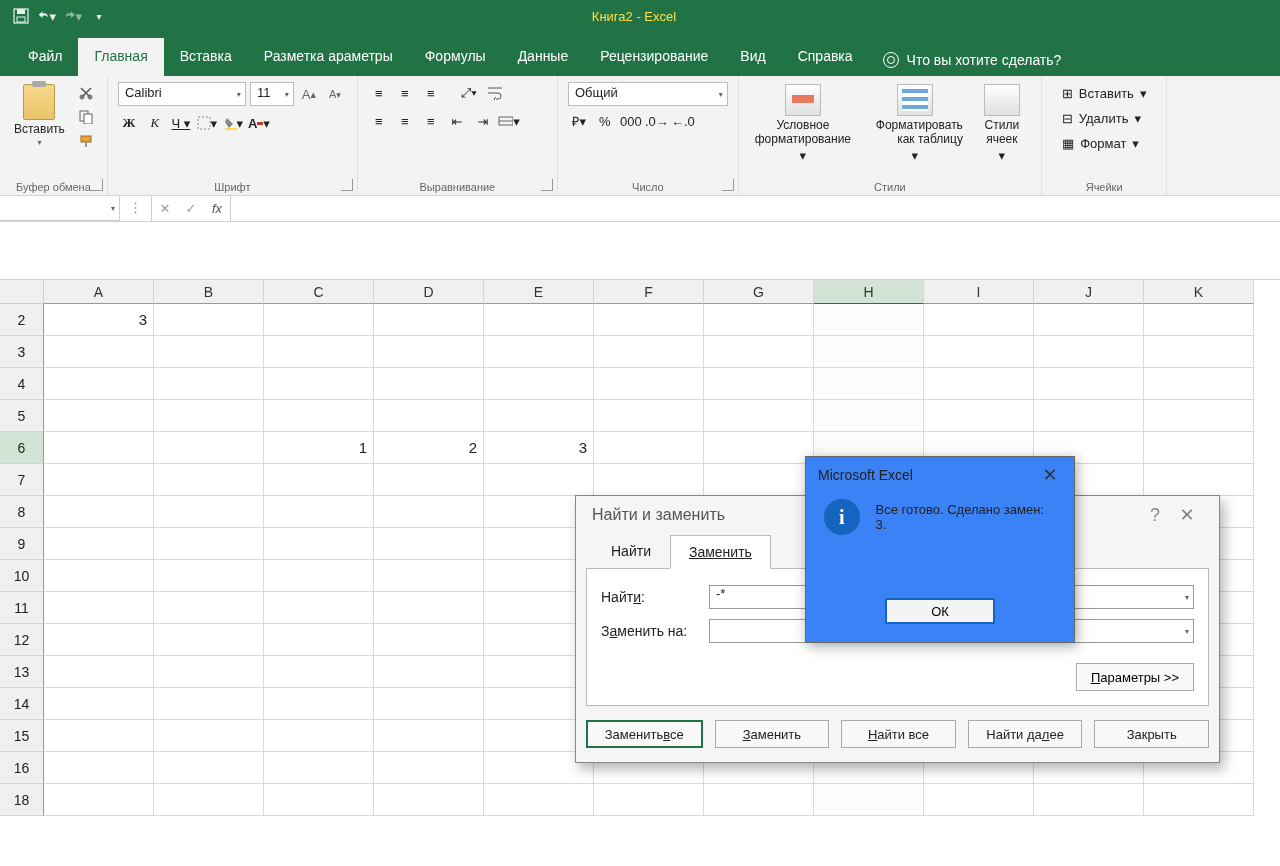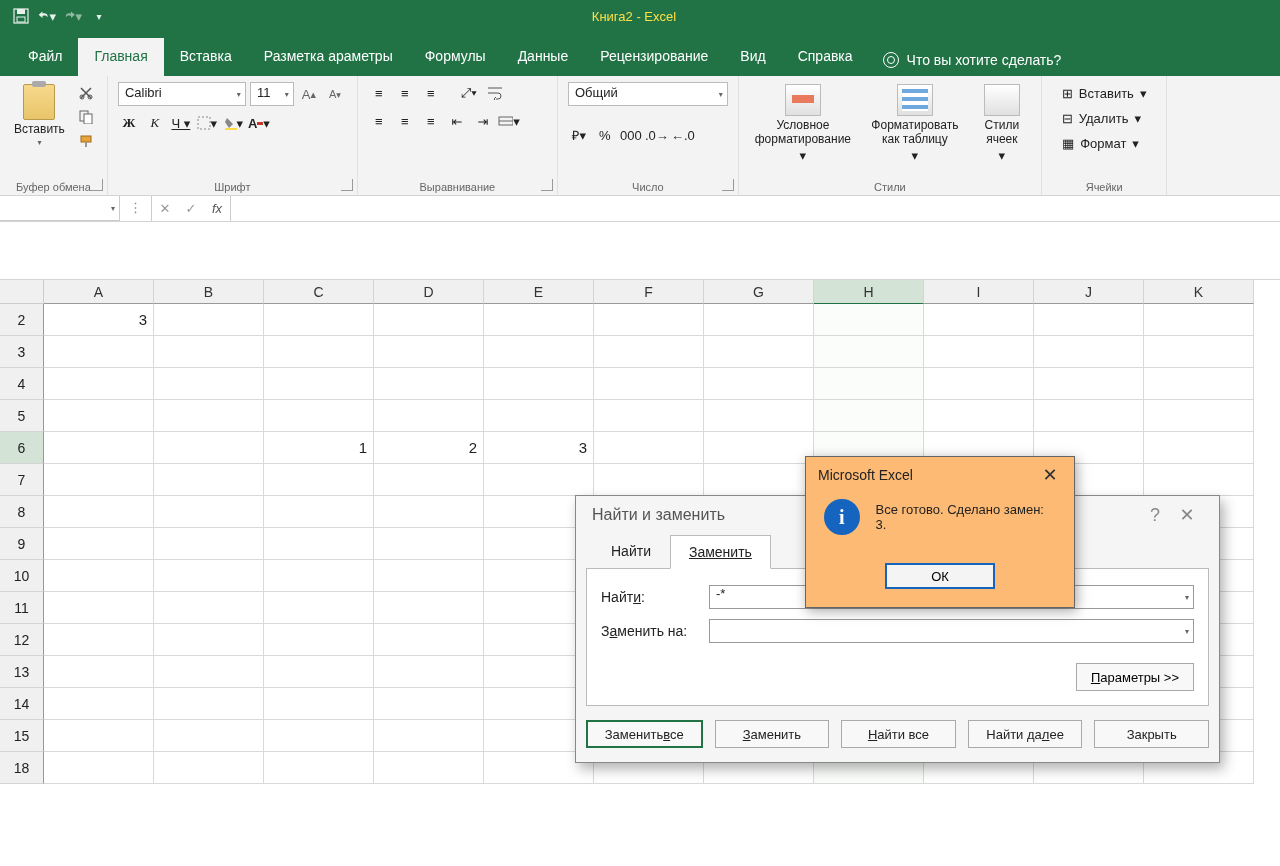--- a/index.html
+++ b/index.html
@@ -71,28 +71,28 @@
 .frm-row label .ul { text-decoration: underline; }
 .frm-input { flex: 1; height: 24px; border: 1px solid #999; background: #fff; padding: 0 18px 0 6px; position: relative; font-size: 13px; }
 .frm-input .dd-arr { right: 4px; }
 .params { text-align: right; margin-top: 20px; }
 .dlg-btns { display: flex; gap: 12px; padding: 14px 10px; }
 .dlg-btn { flex: 1; height: 28px; border: 1px solid #aaa; background: #f8f8f8; font-size: 13px; cursor: pointer; display: flex; align-items: center; justify-content: center; }
 .dlg-btn.primary { border: 2px solid #217346; }
 .dlg-btn .ul { text-decoration: underline; }
 
 
-.msgbox { position: absolute; left: 805px; top: 456px; width: 270px; background: #fdba74; border: 1px solid #666; box-shadow: 2px 3px 12px rgba(0,0,0,0.35); z-index: 10; }
+.msgbox { position: absolute; left: 805px; top: 456px; width: 270px; background: #3b82f6; border: 1px solid #666; box-shadow: 2px 3px 12px rgba(0,0,0,0.35); z-index: 10; }
 .msg-title { height: 36px; display: flex; align-items: center; padding: 0 12px; font-size: 14px; }
 .msg-title .spacer { flex: 1; }
 .msg-title .close { font-size: 18px; cursor: pointer; color: #333; width: 24px; text-align: center; }
 .msg-body { display: flex; align-items: center; gap: 16px; padding: 6px 18px 16px; }
 .info-ic { width: 36px; height: 36px; border-radius: 50%; background: #1565c0; color: #fff; display: flex; align-items: center; justify-content: center; font-family: Georgia, serif; font-size: 20px; font-weight: bold; }
 .msg-txt { font-size: 13px; }
-.msg-btns { text-align: center; padding: 12px 0 18px; }
+.msg-btns { text-align: center; padding: 12px 0 18px; margin-top: 35px; }
 .ok-btn { width: 110px; height: 26px; border: 2px solid #1565c0; background: #f4f4f4; font-size: 13px; cursor: pointer; }
 
 .ricon { display: inline-block; }
 .clipboard-ic { width: 32px; height: 36px; background: linear-gradient(#f7d98c,#e8c56a); border: 1px solid #b89a4a; border-radius: 2px; position: relative; }
 .clipboard-ic::before { content: ""; position: absolute; top: -4px; left: 8px; width: 14px; height: 6px; background: #aaa; border-radius: 2px; }
 .cond-ic, .table-ic, .styles-ic { width: 36px; height: 32px; background: linear-gradient(#fff,#e0e0e0); border: 1px solid #bbb; position: relative; }
 .cond-ic::after { content: ""; position: absolute; top: 10px; left: 6px; right: 6px; height: 8px; background: #e87a5d; }
 .table-ic::after { content: ""; position: absolute; inset: 4px; background: repeating-linear-gradient(#6fa8dc, #6fa8dc 4px, #fff 4px, #fff 8px); }
 </style>
 </head>
@@ -224,21 +224,21 @@
               <rect x="1" y="3" width="14" height="8" fill="none" stroke="#666"></rect>
               <line x1="1" y1="7" x2="15" y2="7" stroke="#666"></line>
             </svg>▾</div>
       </div>
     </div>
     <div class="rgroup-label">Выравнивание</div>
     <div class="dlaunch"></div>
   </div>
 
   <div class="rgroup" style="min-width:180px">
-    <div class="rgroup-body vstack" style="gap:18px">
+    <div class="rgroup-body vstack" style="gap:4px">
       <div class="font-sel" style="width:160px"><span>Общий</span><span class="dd-arr">▾</span></div>
       <div class="hstack">
         <div class="sm-btn">₽▾</div>
         <div class="sm-btn">%</div>
         <div class="sm-btn">000</div>
         <div class="sm-btn">.0→</div>
         <div class="sm-btn">←.0</div>
       </div>
     </div>
     <div class="rgroup-label">Число</div>
@@ -246,21 +246,21 @@
   </div>
 
   <div class="rgroup">
     <div class="rgroup-body">
       <div class="big-btn">
         <div class="ricon cond-ic"></div>
         <span style="max-width:100px;text-align:center">Условное форматирование</span>▾
       </div>
       <div class="big-btn">
         <div class="ricon table-ic"></div>
-        <span style="max-width:96px;text-align:center">Форматировать как таблицу</span>▾
+        <span style="max-width:96px;text-align:right">Форматировать как таблицу</span>▾
       </div>
       <div class="big-btn">
         <div class="ricon styles-ic"></div>
         <span style="max-width:50px;text-align:center">Стили ячеек</span>▾
       </div>
     </div>
     <div class="rgroup-label">Стили</div>
   </div>
 
   <div class="rgroup">
@@ -496,20 +496,34 @@
         <div class="cell"></div>
         <div class="cell"></div>
         <div class="cell"></div>
         <div class="cell"></div>
         <div class="cell selcol"></div>
         <div class="cell"></div>
         <div class="cell"></div>
         <div class="cell"></div>
       </div>
       <div class="row">
+        <div class="row-h">16</div>
+        <div class="cell"></div>
+        <div class="cell"></div>
+        <div class="cell"></div>
+        <div class="cell"></div>
+        <div class="cell"></div>
+        <div class="cell"></div>
+        <div class="cell"></div>
+        <div class="cell selcol"></div>
+        <div class="cell"></div>
+        <div class="cell"></div>
+        <div class="cell"></div>
+      </div>
+      <div class="row">
         <div class="row-h">18</div>
         <div class="cell"></div>
         <div class="cell"></div>
         <div class="cell"></div>
         <div class="cell"></div>
         <div class="cell"></div>
         <div class="cell"></div>
         <div class="cell"></div>
         <div class="cell selcol"></div>
         <div class="cell"></div>

